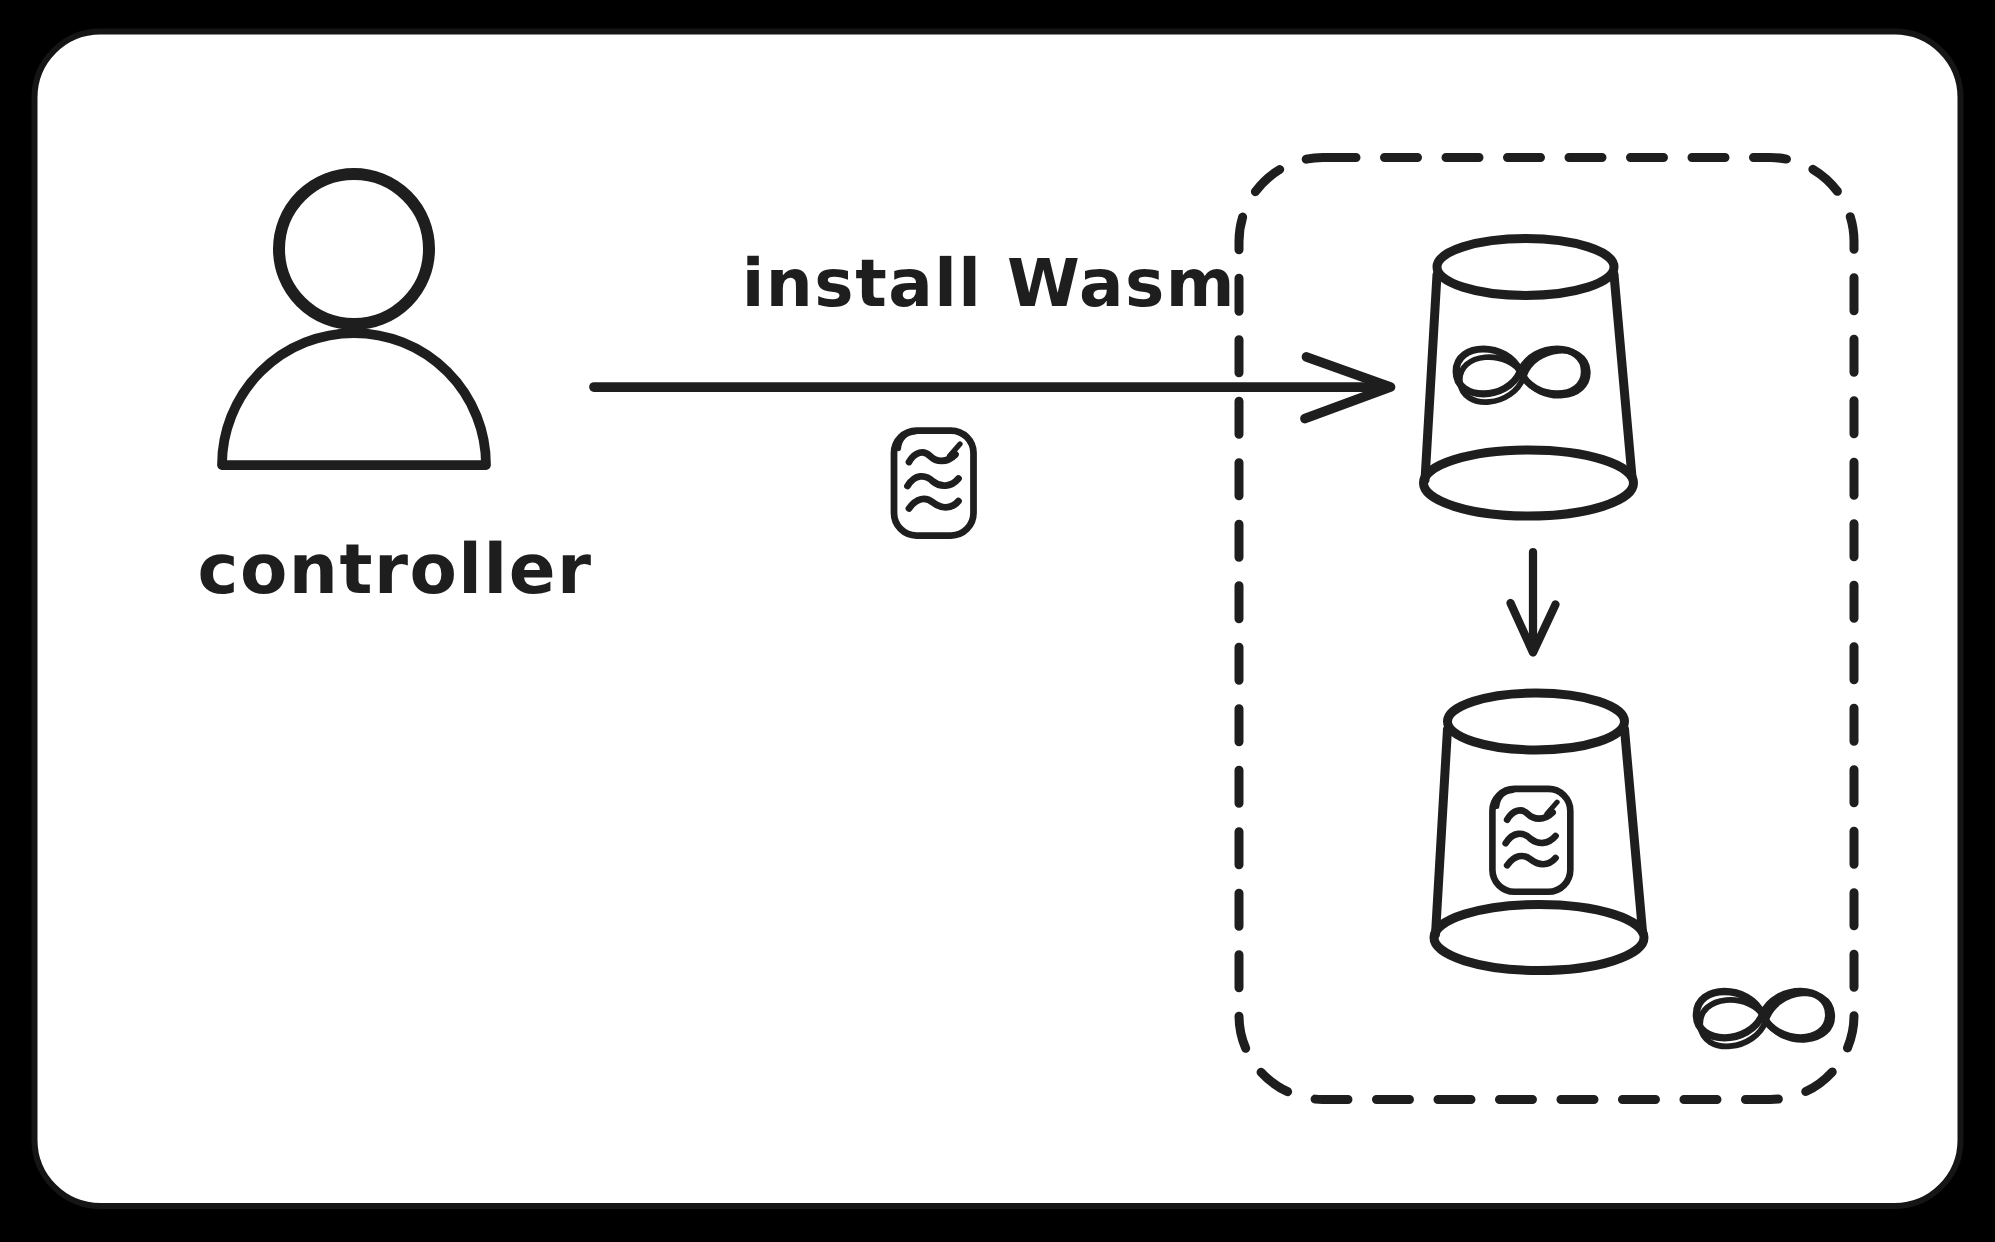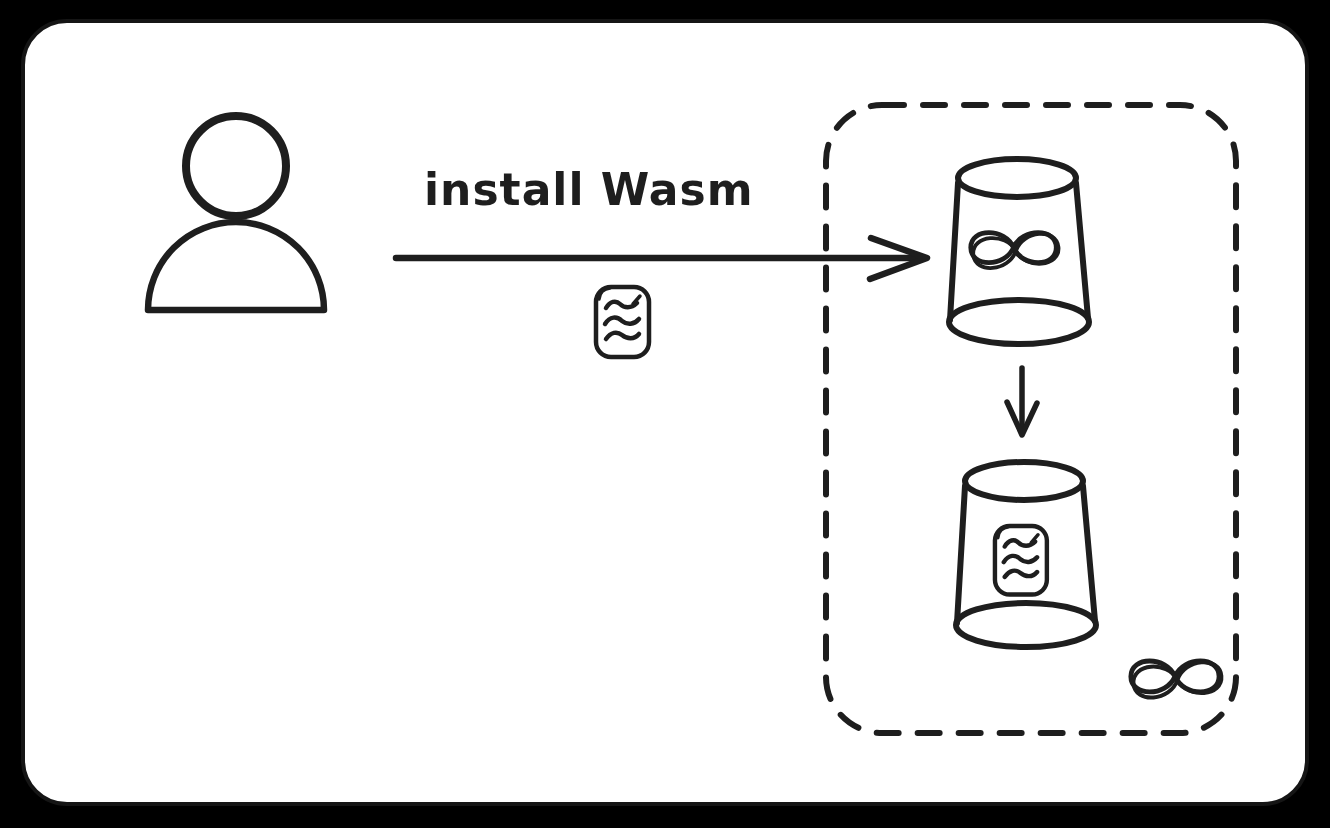--- a/index.html
+++ b/index.html
@@ -32,21 +32,21 @@
   svg.overlay *{
     fill:none;
     stroke:var(--ink);
     stroke-linecap:round;
     stroke-linejoin:round;
   }
   .label{
     position:absolute;
     color:var(--ink);
     font-weight:600;
-    text-align:left;
+    text-align:right;
     white-space:nowrap;
     letter-spacing:1px;
   }
   .label-controller{
     left:95px;top:352px;width:300px;
     font-size:46px;
   }
   .label-install{
     left:424px;top:164px;width:400px;
     font-size:44px;
@@ -109,16 +109,17 @@
     </g>
 
     <g>
       <use href="#bucket" transform="translate(952 459)"></use>
       <use href="#wasm-doc" transform="translate(992 522) scale(0.98)"></use>
     </g>
 
     <use href="#lemniscate" transform="translate(1126 649) scale(0.98)"></use>
   </svg>
 
+  <div class="label label-controller">controller</div>
 
   <div class="label label-install">install Wasm</div>
 
 </div>
 
 </body></html>

